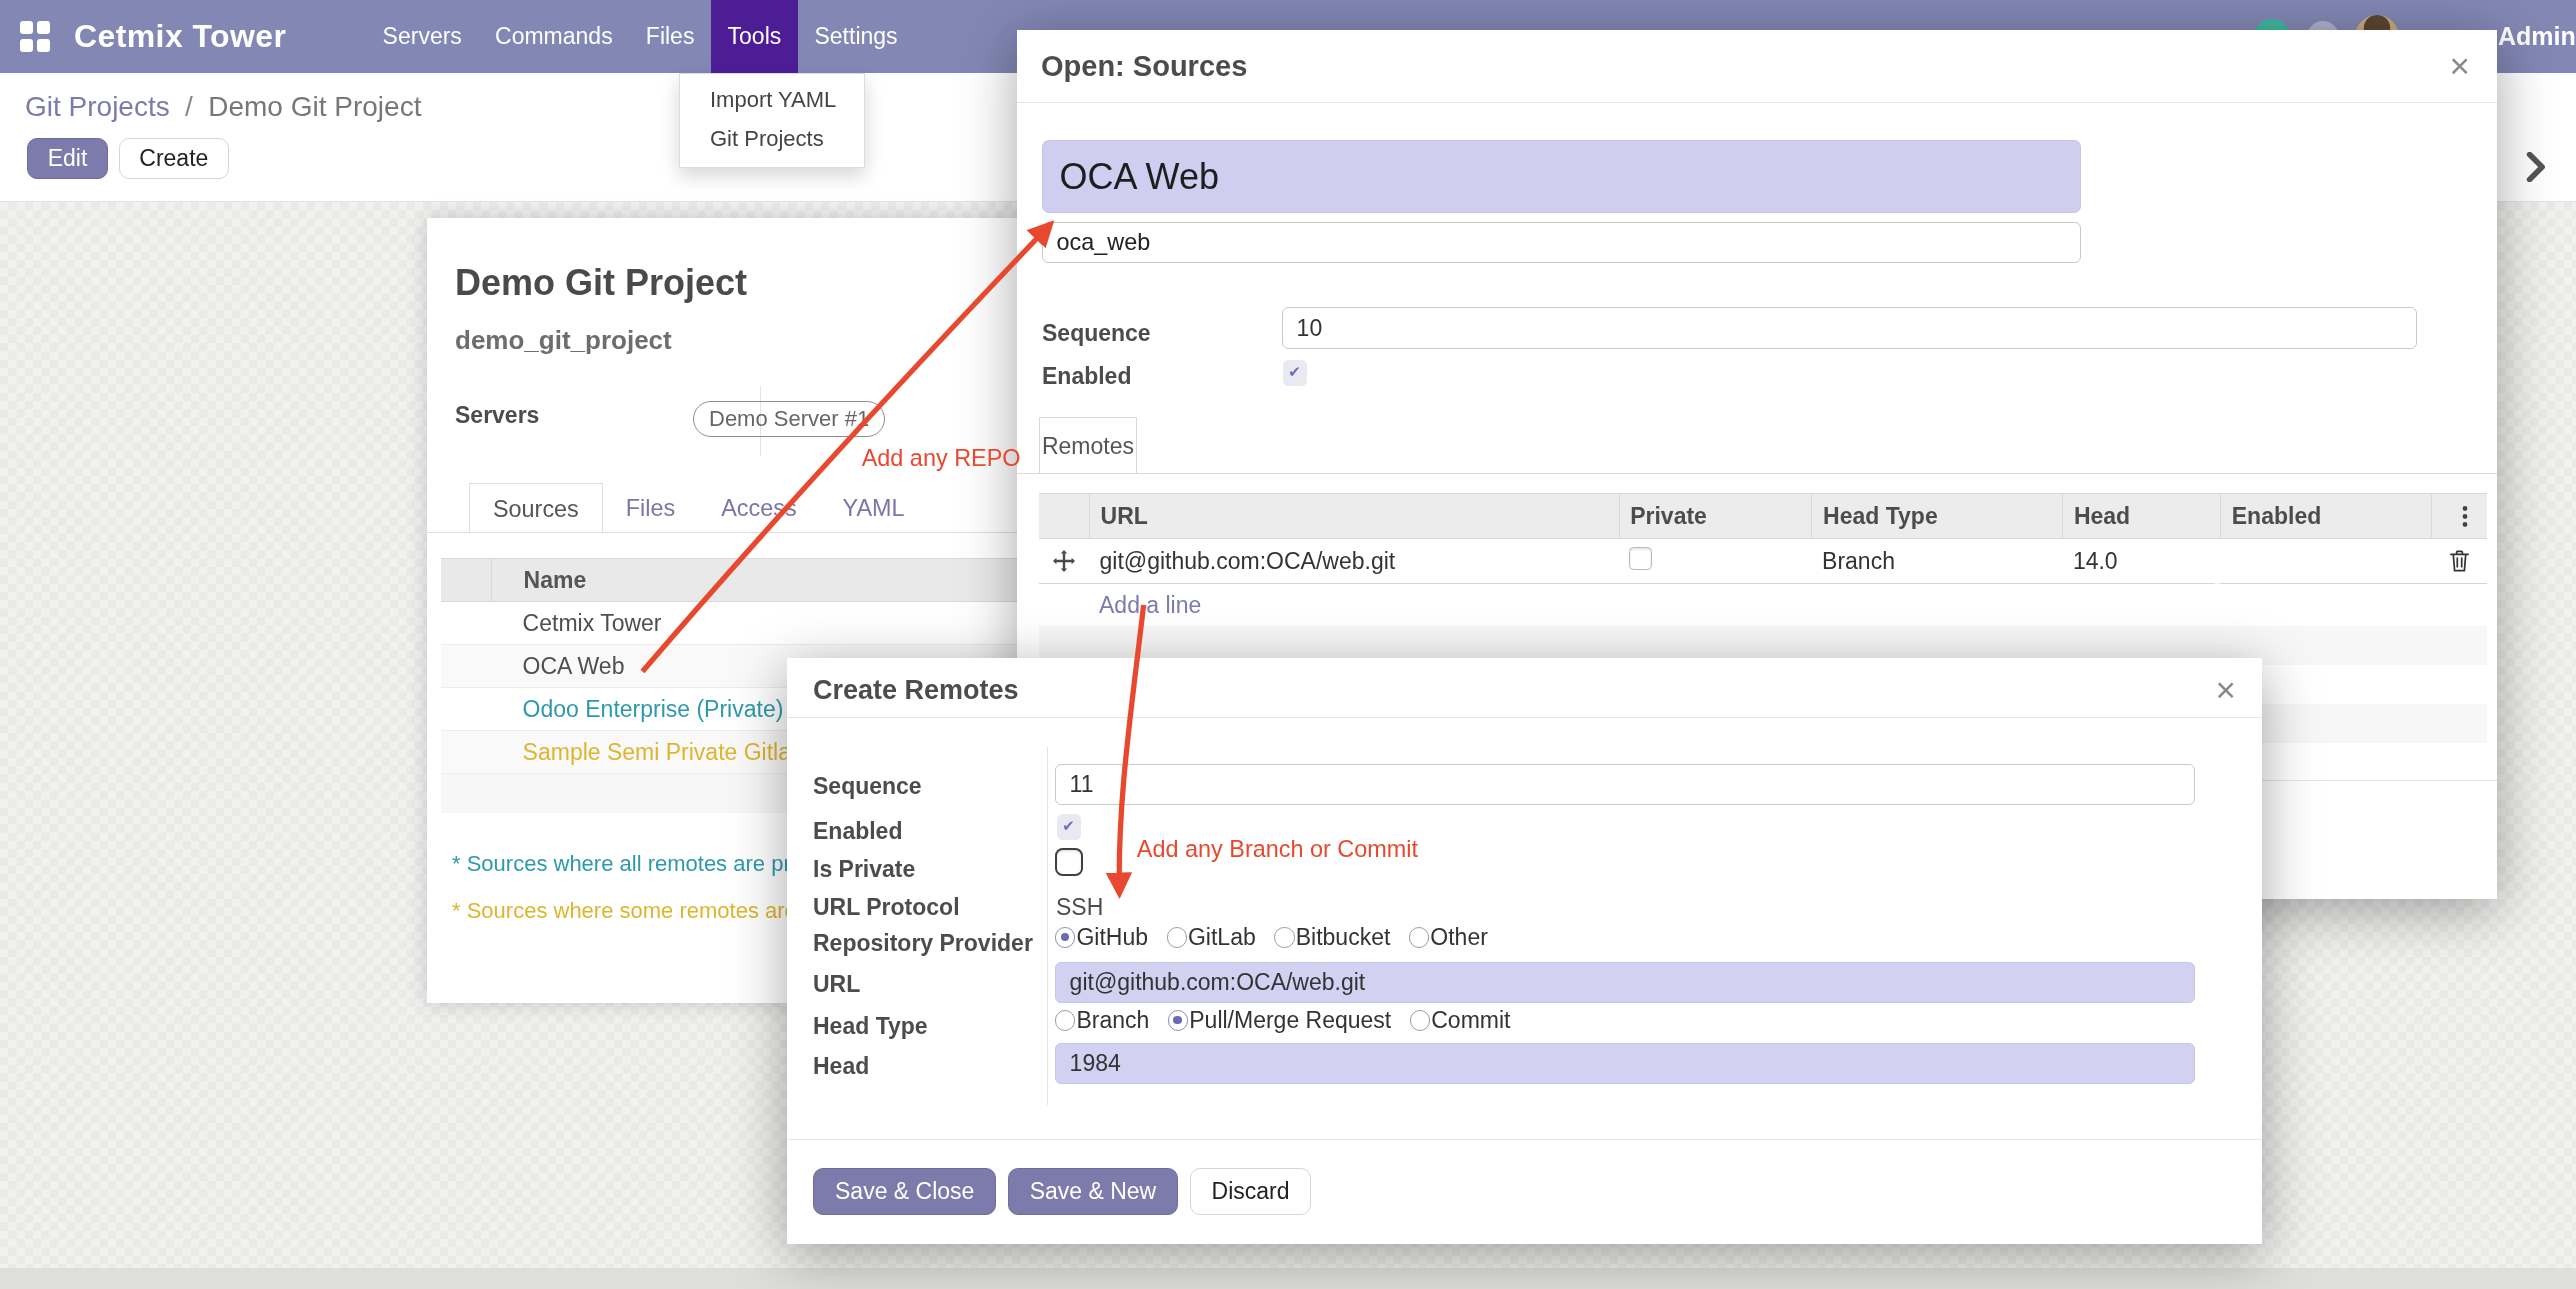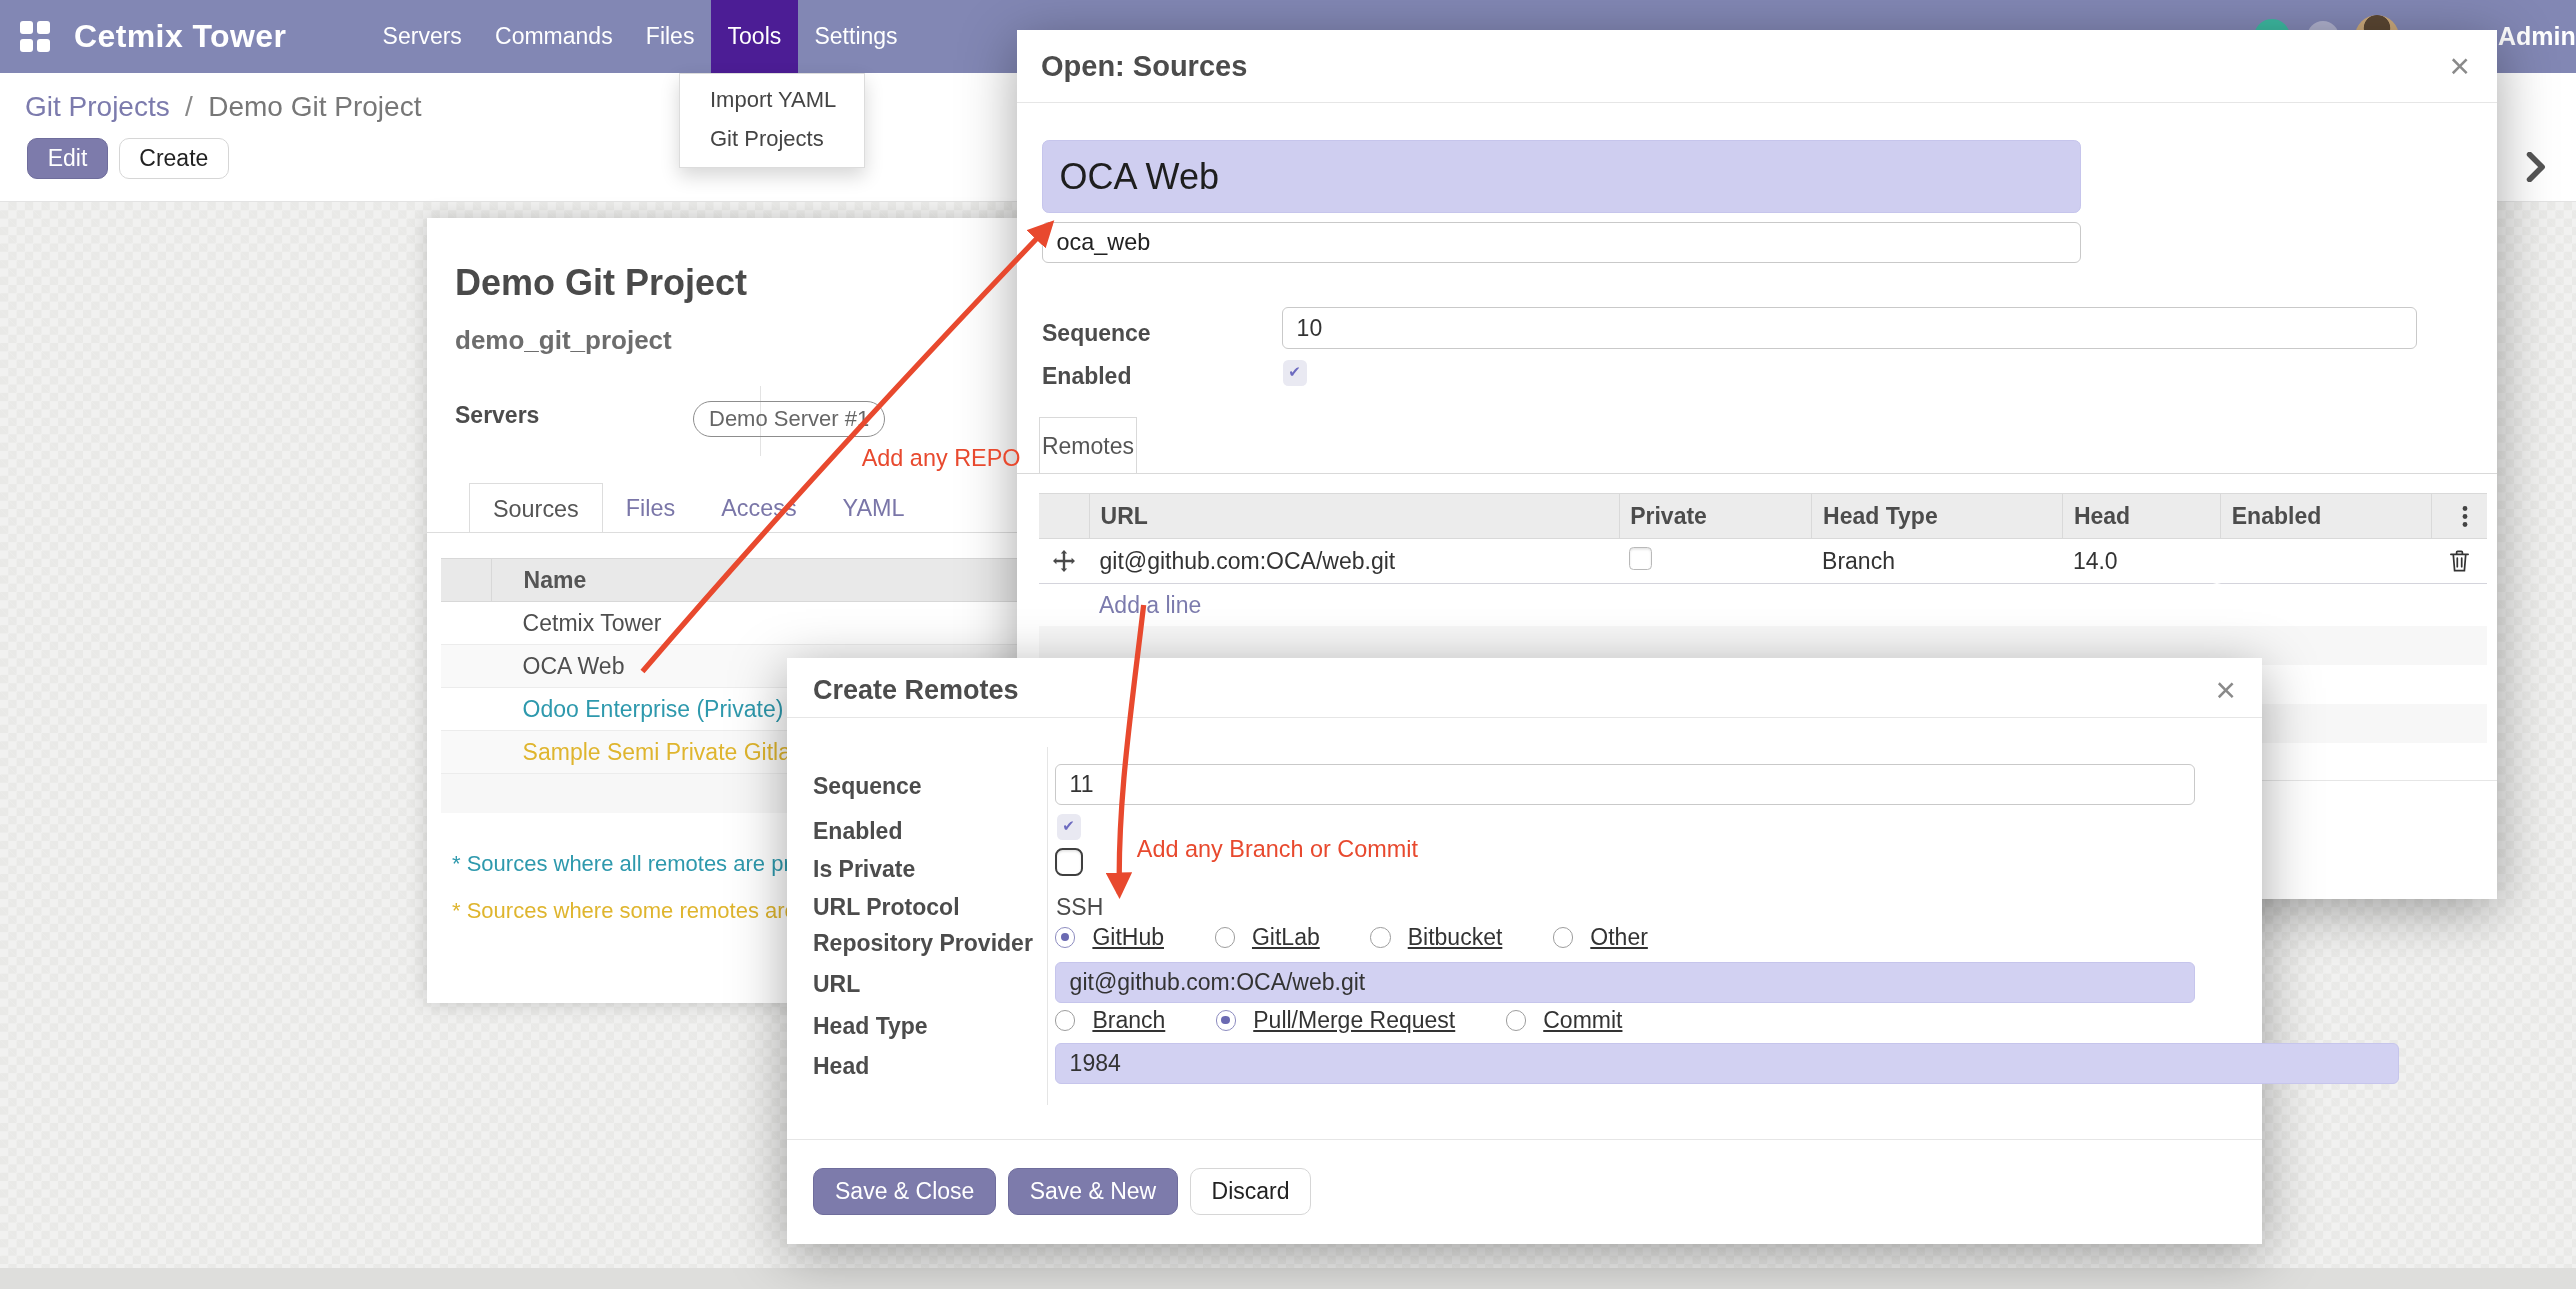--- a/index.html
+++ b/index.html
@@ -92,21 +92,21 @@
   .cb{display:inline-block;box-sizing:border-box;position:absolute;cursor:pointer;}
   .cb.ro{width:24px;height:26px;background:#e9e9f2;border-radius:5.3px;}
   .cb.ro::after{content:"\2714";color:#6d6bc0;font-size:15px;position:absolute;left:5.3px;top:3px;}
   .cb.empty{width:23px;height:23px;background:#fff;border:1.5px solid #b9b9b9;border-radius:4.5px;
             box-shadow:inset 0 1.5px 2.3px rgba(0,0,0,.12);}
   .cb.empty.big{width:28px;height:28px;border:2.3px solid #3f3f3f;border-radius:7.6px;}
   .radio{width:20.4px;height:20.4px;border:1.5px solid #9d9d9d;border-radius:50%;display:inline-block;
          background:#fff;box-sizing:border-box;position:relative;flex:none;cursor:pointer;}
   .radio.sel{border-color:#8d8cc0;}
   .radio.sel::after{content:"";position:absolute;left:4.5px;top:4.5px;width:8.3px;height:8.3px;border-radius:50%;background:#6b6ab2;}
-  .rgroup{position:absolute;display:flex;align-items:center;gap:17px;font-size:23px;color:#333;text-decoration:underline;}
+  .rgroup{position:absolute;display:flex;align-items:center;gap:1px;font-size:23px;color:#333;}
   .rgroup .gap{width:16.6px;}
   .toggle{width:48px;height:26px;border-radius:13px;background:#7b7eb5;position:relative;cursor:pointer;flex:none;}
   .toggle::after{content:"";position:absolute;right:3.8px;top:3px;width:19.7px;height:19.7px;border-radius:50%;background:#fff;}
 
   
   .modal1{left:1017px;top:30px;width:1480px;height:869px;z-index:10;}
   .modal1 .m-title{left:24px;top:19.7px;font-size:29px;}
   .modal1 .m-close{right:27px;top:18px;}
   .name-big{position:absolute;left:25px;top:110px;width:1039px;height:73px;background:#cfcef0;
             border:1.5px solid #c6c5ec;border-radius:6.8px;box-sizing:border-box;display:flex;align-items:center;
@@ -346,21 +346,21 @@
         <span>Branch</span>
         <span class="gap"></span>
       <span class="radio sel"></span>
         <span>Pull/Merge Request</span>
         <span class="gap"></span>
       <span class="radio"></span>
         <span>Commit</span>
     </div>
 
     <div class="lbl" style="left:26px;top:395px;">Head</div>
-    <div class="fld hl" style="left:268px;top:385px;width:1344px;height:41px;">1984</div>
+    <div class="fld hl" style="left:268px;top:385px;width:1140px;height:41px;">1984</div>
 
     <div class="hline" style="left:0;top:481px;width:1475px;"></div>
     <div style="position:absolute;left:26px;top:510px;display:flex;gap:11.3px;">
       <div class="btn primary" style="height:47px;padding:0 21px;">Save &amp; Close</div>
       <div class="btn primary" style="height:47px;padding:0 21px;">Save &amp; New</div>
       <div class="btn plain" style="height:47px;padding:0 21px;">Discard</div>
     </div>
   </div>
 
   <svg class="annot" viewBox="0 0 3408 1706">

